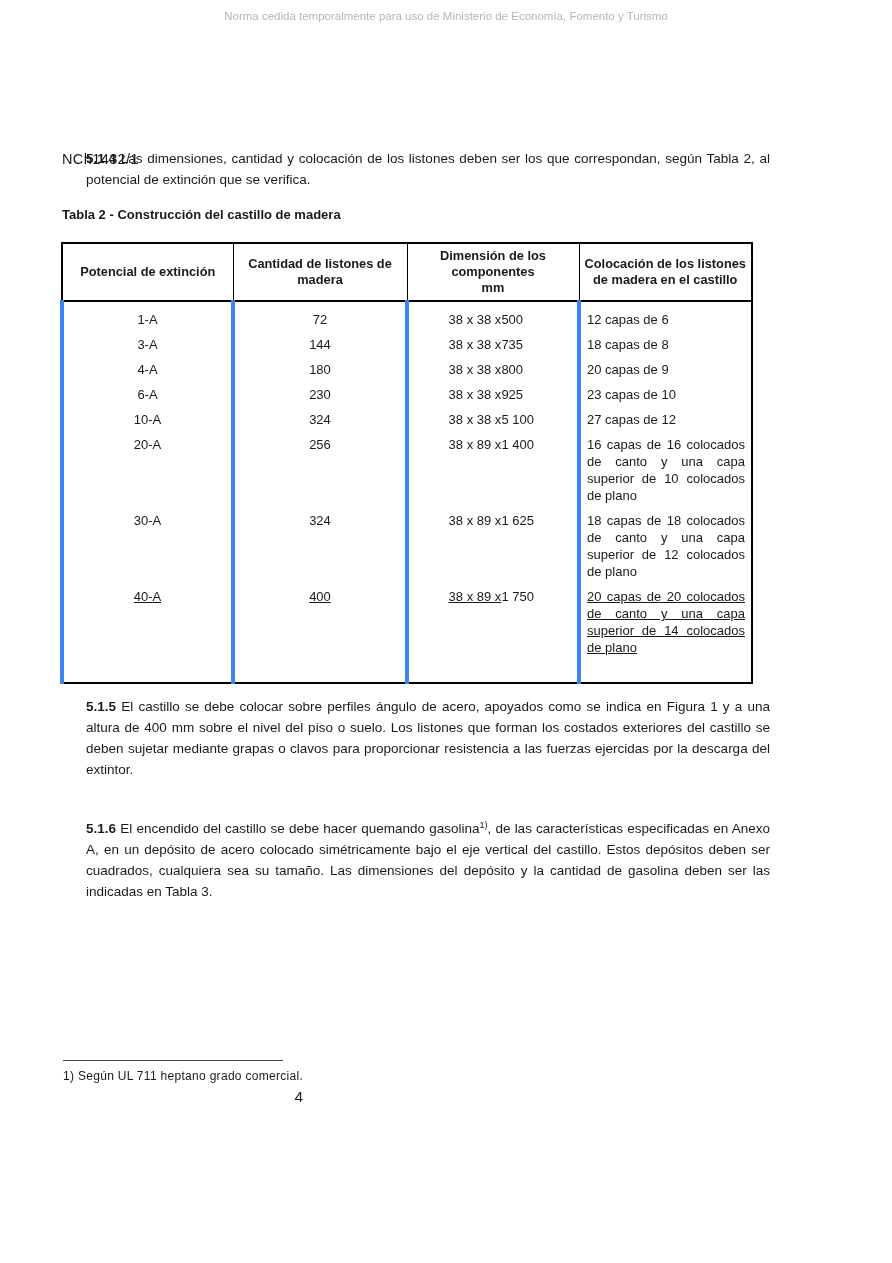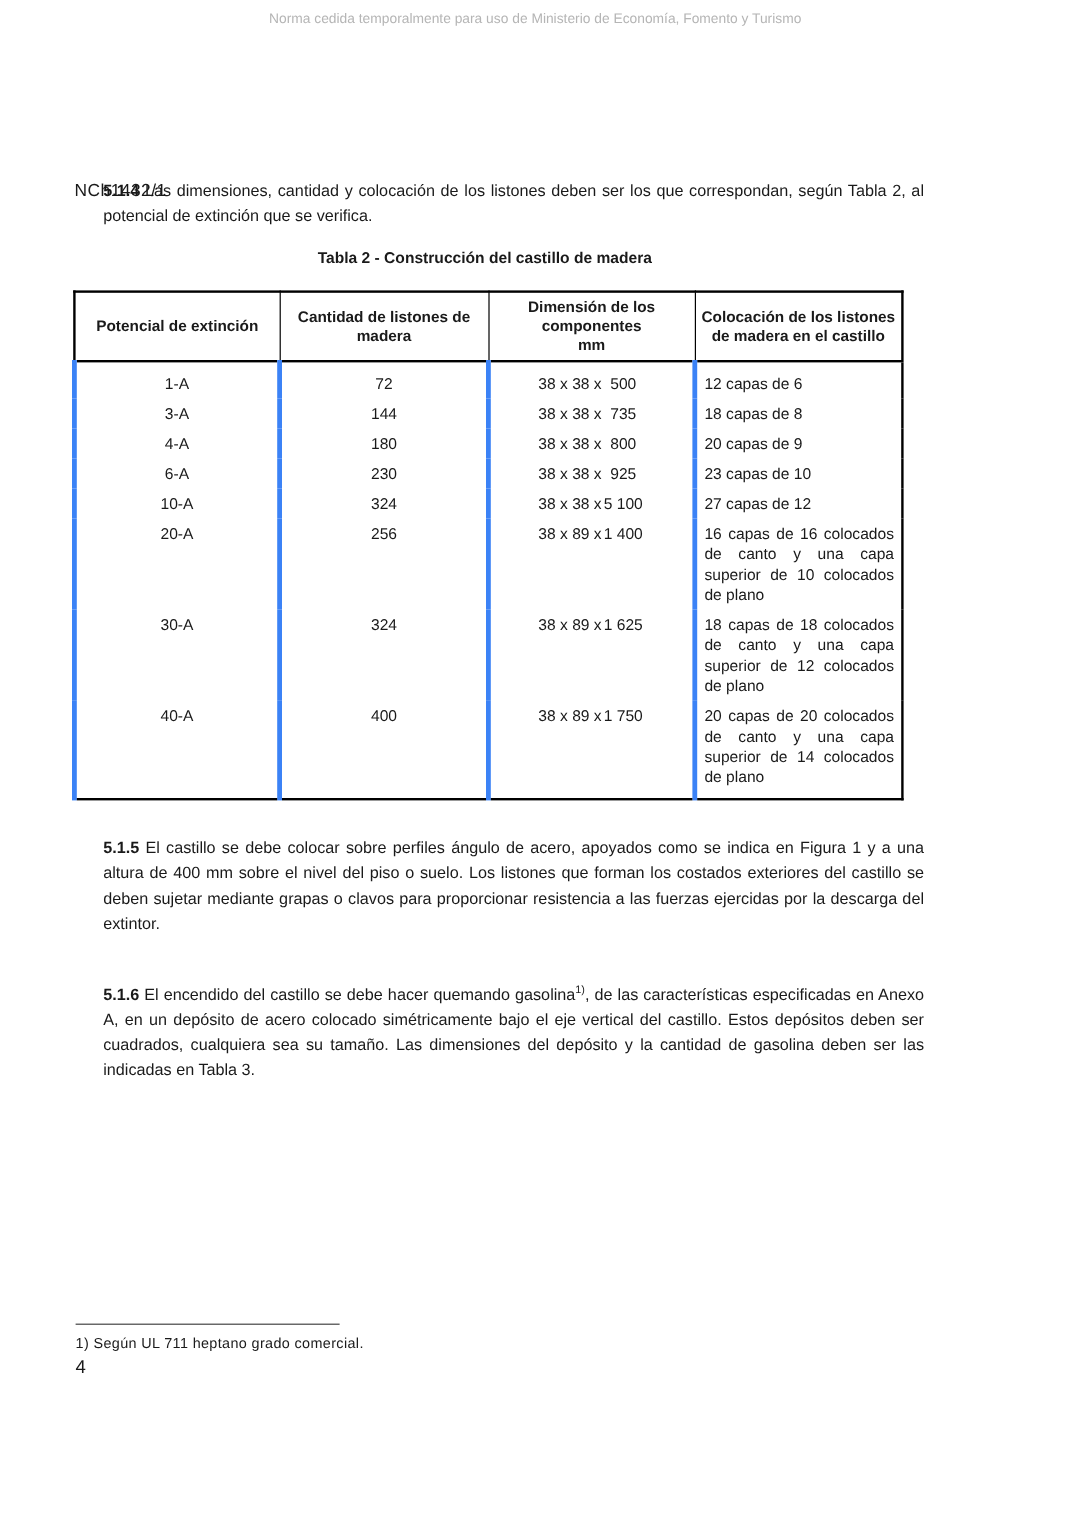--- a/index.html
+++ b/index.html
@@ -50,21 +50,21 @@
   .para sup {
     font-size: 9px;
     vertical-align: super;
     line-height: 0;
   }
   .table-caption {
     position: absolute;
     top: 207px;
     left: 62px;
     width: 684px;
-    text-align: center;
+    text-align: left;
     font-size: 13px;
     font-weight: bold;
   }
   .tbl-wrap {
     position: absolute;
     top: 242px;
     left: 60px;
   }
   table.doc-table {
     border-collapse: collapse;
@@ -85,33 +85,34 @@
   }
   table.doc-table td {
     border-left: 4px solid #3b82f6;
     border-right: 1px solid #000;
     font-size: 13px;
     line-height: 17px;
     vertical-align: top;
     padding: 4px 6px;
   }
   table.doc-table tbody tr:first-child td { padding-top: 9px; }
-  table.doc-table tbody tr:last-child td { padding-bottom: 9px; }
+  table.doc-table tbody tr:last-child td { padding-bottom: 26px; text-decoration: underline; }
   td.c-center { text-align: center; }
   td.c-coloc { text-align: justify; padding-left: 8px; padding-right: 8px; }
   .dim-len {
     display: inline-block;
     width: 36px;
-    text-align: center;
+    text-align: left;
   }
   .unit-line { line-height: 16px; }
   .footer {
     position: absolute;
-    top: 1103px;
+    top: 1060px;
     left: 63px;
+    text-align: right;
   }
   .footnote-rule {
     width: 220px;
     height: 0;
     border-top: 1px solid #444;
   }
   .footnote-text {
     margin-top: 8px;
     font-size: 12px;
     letter-spacing: 0.3px;

